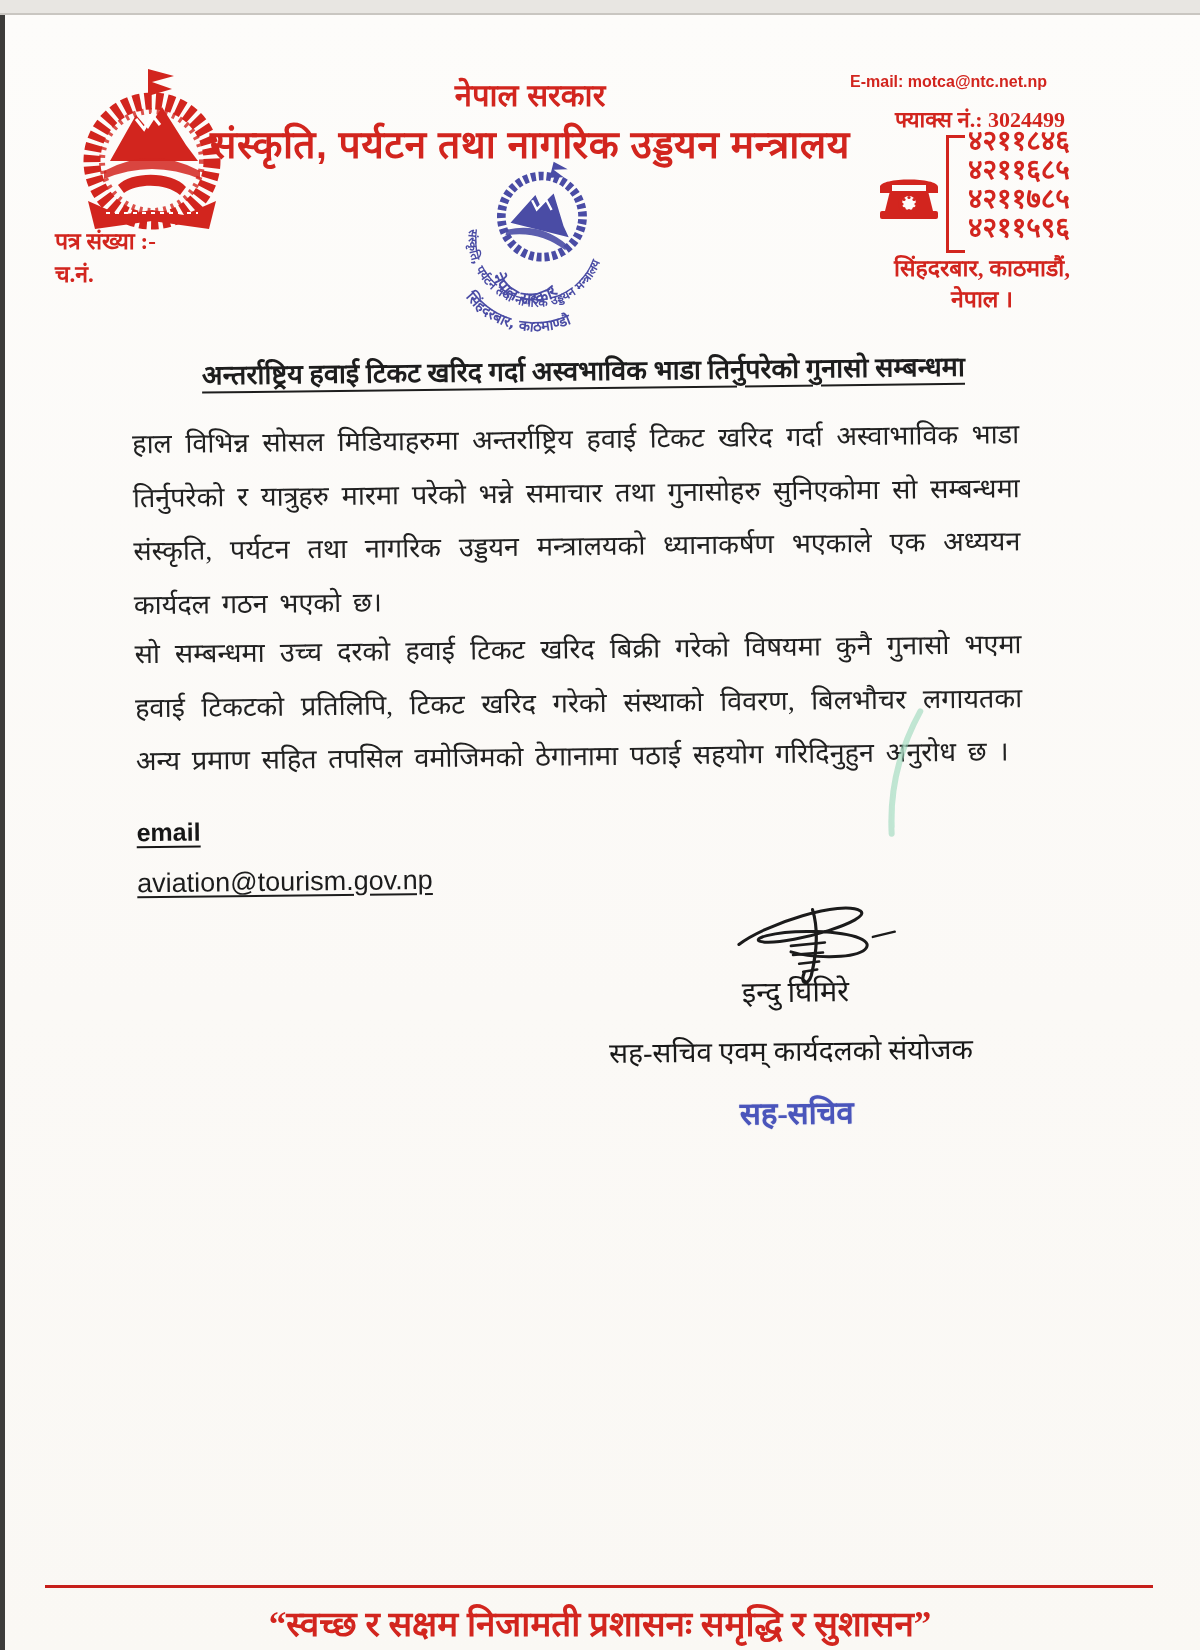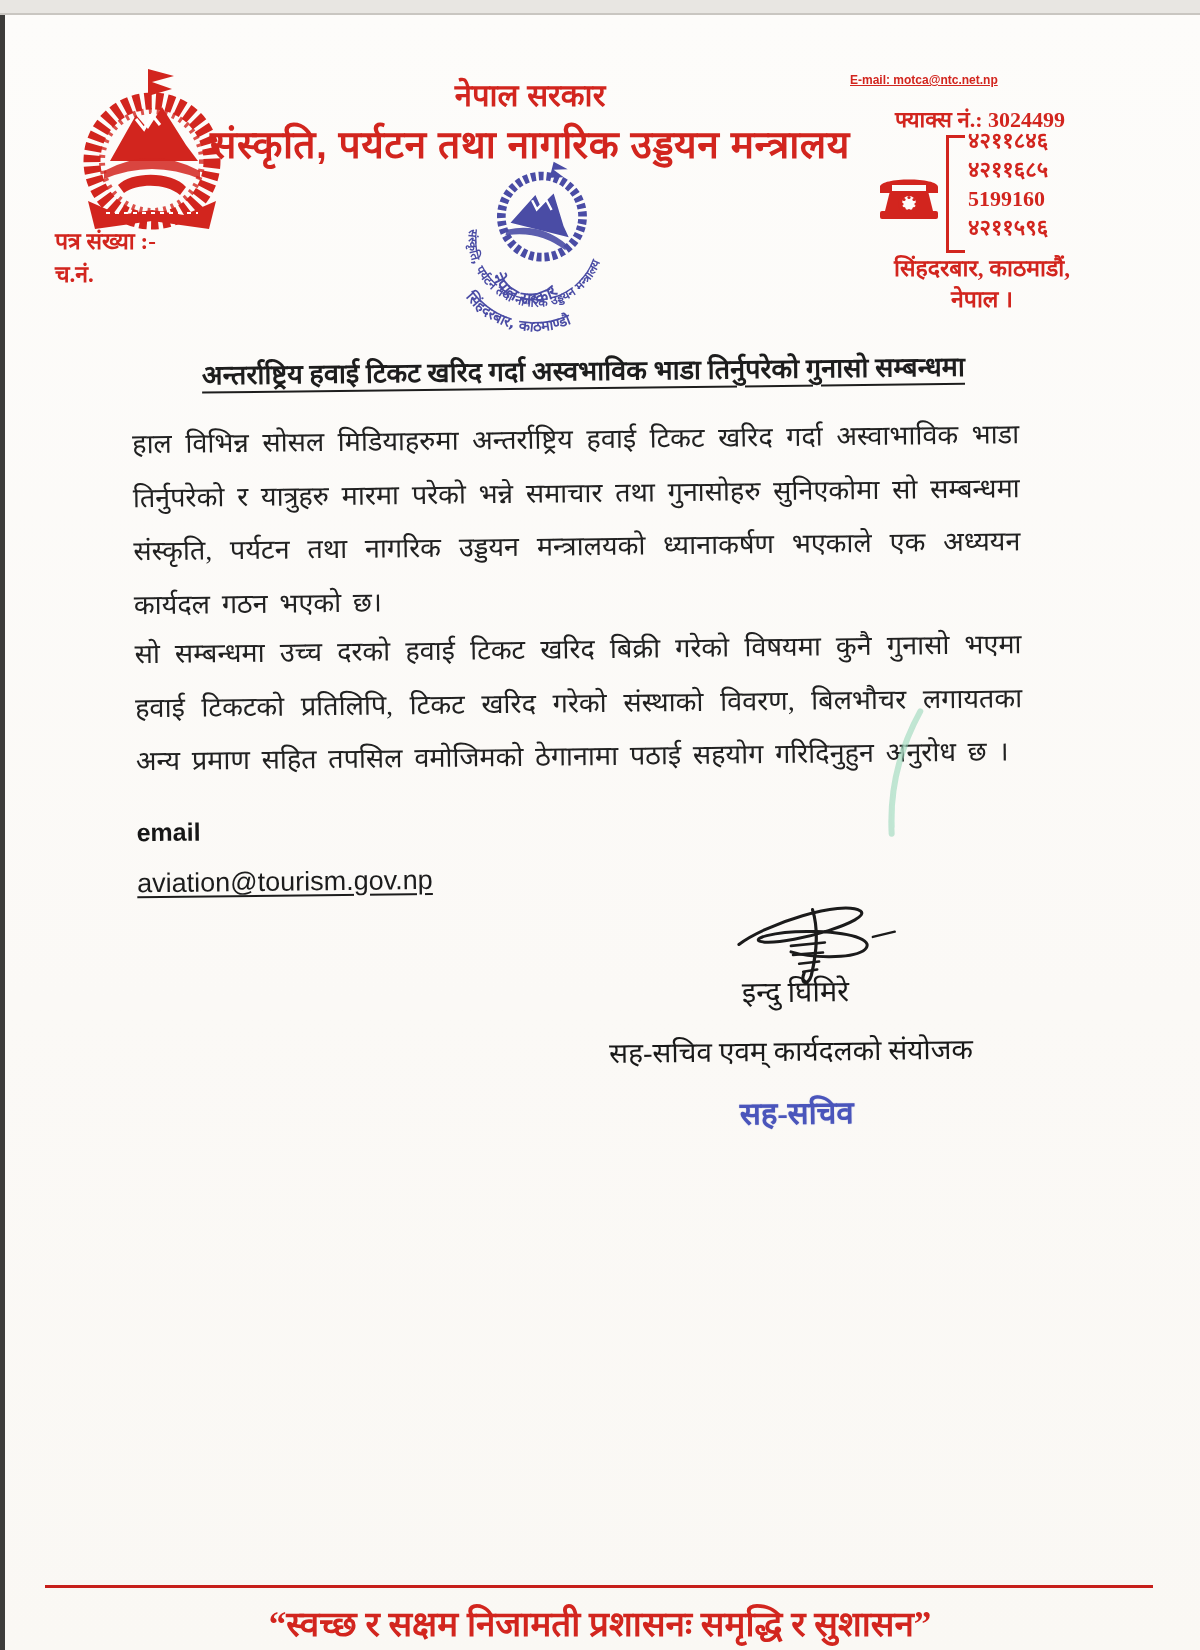--- a/index.html
+++ b/index.html
@@ -22,44 +22,44 @@
 
   .red{color:#d2251e;}
   .abs{position:absolute;}
 
   
   .gov-title{left:300px;top:60px;width:460px;text-align:center;
     font-size:31px;font-weight:bold;font-family:"Liberation Sans","DejaVu Sans",sans-serif;}
   .ministry-title{left:185px;top:103px;width:690px;text-align:center;
     font-size:39px;font-weight:bold;letter-spacing:0.5px;
     font-family:"Liberation Sans","DejaVu Sans",sans-serif;}
-  .email-line{left:850px;top:60px;width:230px;font-size:12px;font-weight:bold;
-    font-family:"Liberation Sans","DejaVu Sans",sans-serif;text-decoration:underline;}
+  .email-line{left:850px;top:60px;width:230px;font-size:16px;font-weight:bold;
+    font-family:"Liberation Sans","DejaVu Sans",sans-serif;}
   .fax-line{left:850px;top:90px;width:215px;text-align:right;font-size:22px;font-weight:bold;}
-  .phone-block{left:968px;top:113px;width:110px;font-size:22px;font-weight:bold;line-height:29px;}
+  .phone-block{left:968px;top:113px;width:110px;font-size:28px;font-weight:bold;line-height:29px;}
   .phone-bracket{left:946px;top:122px;width:16px;height:112px;
     border-left:3px solid #d2251e;border-top:3px solid #d2251e;border-bottom:3px solid #d2251e;}
   .address-block{left:872px;top:240px;width:220px;text-align:center;
     font-size:23px;font-weight:bold;line-height:31px;}
   .letter-no{left:55px;top:211px;font-size:23px;font-weight:bold;font-family:Liberation Serif, serif;}
   .ref-no{left:55px;top:244px;font-size:23px;font-weight:bold;}
 
   
   .body-skew{position:absolute;left:0;top:0;width:100%;height:100%;
     transform:rotate(-0.65deg);transform-origin:600px 500px;}
   .subject{left:150px;top:338px;width:870px;text-align:center;
     font-size:27px;font-weight:bold;color:#1d1d1d;
     text-decoration:underline;text-underline-offset:7px;text-decoration-thickness:2px;}
   .para{left:133px;width:887px;font-size:27px;line-height:53.5px;
     text-align:justify;word-spacing:5px;color:#212121;}
   .para1{top:400px;}
   .para2{top:610px;}
   .email-heading{left:133px;top:800px;font-size:25px;font-weight:bold;color:#161616;
     font-family:"Liberation Sans","DejaVu Sans",sans-serif;
-    text-underline-offset:5px;text-decoration-thickness:2px;}
+    text-decoration:underline;text-underline-offset:5px;text-decoration-thickness:2px;}
   .email-address{left:133px;top:850px;font-size:27px;color:#1c1c1c;
     font-family:"Liberation Sans","DejaVu Sans",sans-serif;
     text-decoration:underline;text-underline-offset:4px;}
 
   
   .sig-svg{left:720px;top:875px;}
   .sig-name{left:680px;top:960px;width:220px;text-align:center;font-size:29px;color:#191919;}
   .sig-title{left:580px;top:1020px;width:410px;text-align:center;font-size:28px;color:#191919;}
   .sig-stamp{left:695px;top:1080px;width:190px;text-align:center;
     font-size:31px;font-weight:bold;color:#4a55bb;
@@ -100,21 +100,21 @@
   <div class="abs gov-title red">नेपाल सरकार</div>
   <div class="abs ministry-title red">संस्कृति, पर्यटन तथा नागरिक उड्डयन मन्त्रालय</div>
 
   <div class="abs email-line red">E-mail: motca@ntc.net.np</div>
   <div class="abs fax-line red">फ्याक्स नं.: 3024499</div>
 
   <div class="abs phone-bracket"></div>
   <div class="abs phone-block red">
     <div>४२११८४६</div>
     <div>४२११६८५</div>
-    <div>5199160</div>
+    <div>४२११७८५</div>
     <div>४२११५९६</div>
   </div>
 
   <svg class="abs" style="left:876px;top:158px;" width="66" height="52" viewBox="0 0 66 52">
     <g fill="#d2251e">
       <path d="M8,44 L58,44 L52,20 L14,20 Z"></path>
       <rect x="4" y="40" width="58" height="8" rx="2"></rect>
       <path d="M4,16 C4,6 62,6 62,16 L62,22 L50,22 L50,14 L16,14 L16,22 L4,22 Z"></path>
       <circle cx="33" cy="32" r="11"></circle>
     </g>

